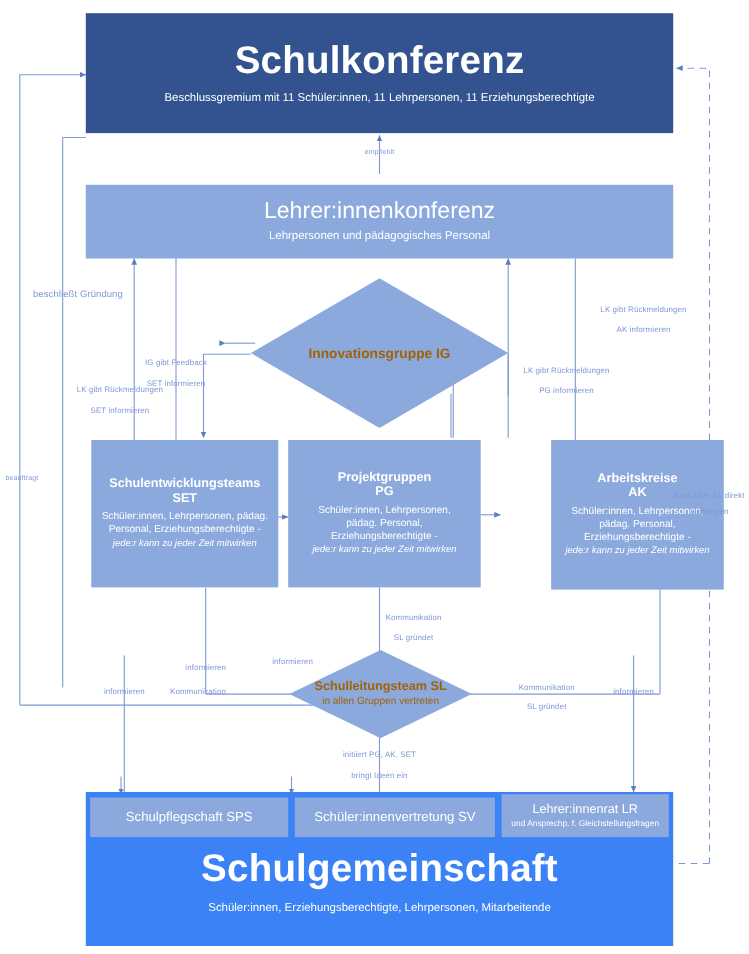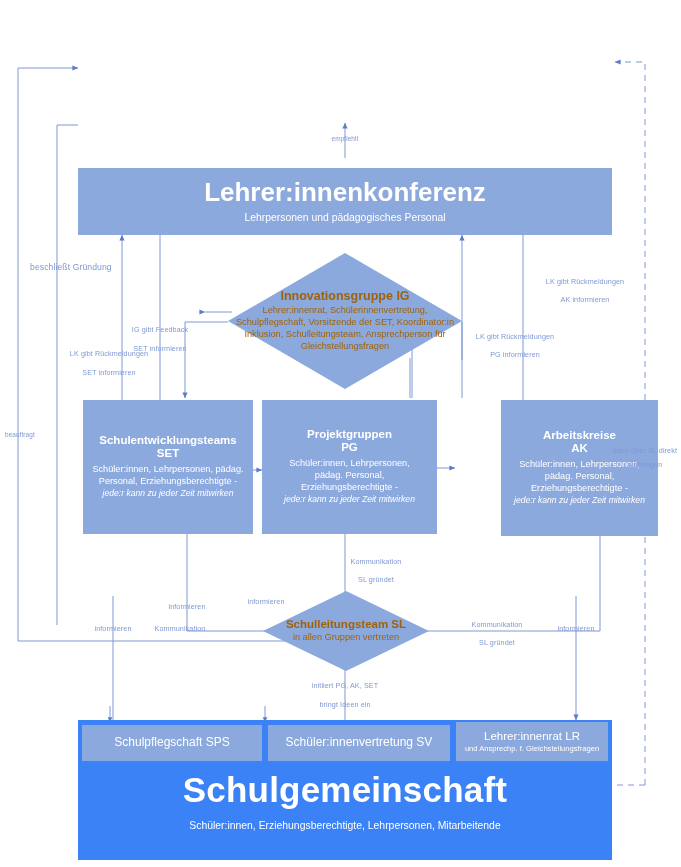--- a/index.html
+++ b/index.html
@@ -4,21 +4,21 @@
 <style>
   html,body{margin:0;padding:0;background:#ffffff;}
   body{font-family:"Liberation Sans","DejaVu Sans",sans-serif;}
   #stage{position:relative;width:681px;height:867px;background:#fff;overflow:hidden;}
   svg#wires{position:absolute;left:0;top:0;width:681px;height:867px;pointer-events:none;}
 
   .node{position:absolute;box-sizing:border-box;display:flex;flex-direction:column;
         align-items:center;justify-content:center;text-align:center;color:#fff;}
 
   .title-xl{font-size:35px;font-weight:bold;line-height:1.05;letter-spacing:.2px;}
-  .title-lg{font-size:26px;font-weight:bold;line-height:1.05;}
+  .title-lg{font-size:21px;font-weight:normal;line-height:1.05;}
   .title-md{font-size:12.5px;font-weight:bold;line-height:1.15;}
   .title-sm{font-size:11.5px;font-weight:bold;line-height:1.15;}
   .sub{font-size:9.2px;font-weight:normal;line-height:1.3;}
   .sub-lg{font-size:10.4px;font-weight:normal;line-height:1.3;}
   .sub-it{font-size:8.6px;font-style:italic;line-height:1.35;}
 
   .c-dark{background:#32538F;}
   .c-mid{background:#8CA9DE;}
   .c-light{background:#3b82f6;}
 
@@ -98,31 +98,34 @@
 
       <path d="M110,700 L110,720" marker-end="url(#ar)" opacity="0"></path>
       <path d="M110,706 L110,722" marker-end="url(#arS)"></path>
       <path d="M265,706 L265,722" marker-end="url(#arS)"></path>
 
       <path d="M645,785 L645,62 L615,62" stroke-dasharray="6,5" marker-end="url(#ar)"></path>
       <path d="M645,785 L612,785" stroke-dasharray="6,5"></path>
     </g>
   </svg>
 
+  <div class="node c-dark" style="left:78px;top:12px;width:534px;height:109px;">
+    <div class="title-xl">Schulkonferenz</div>
+    <div class="sub-lg" style="margin-top:9px;">Beschlussgremium mit 11 Schüler:innen, 11 Lehrpersonen, 11 Erziehungsberechtigte</div>
+  </div>
 
   <div class="node c-mid" style="left:78px;top:168px;width:534px;height:67px;">
     <div class="title-lg">Lehrer:innenkonferenz</div>
     <div class="sub-lg" style="margin-top:5px;">Lehrpersonen und pädagogisches Personal</div>
   </div>
 
   <div class="diamond" style="left:228px;top:253px;width:234px;height:136px;">
     <div class="dbody"></div>
     <div class="dtext">
       <div class="title-md">Innovationsgruppe IG</div>
-      <div class="sub" style="margin-top:2px;">Lehrer:innenrat, Schülerinnenvertretung, Schulpflegschaft, Vorsitzende der SET, Koordinator:in Inklusion, Schulleitungsteam, Ansprechperson für Gleichstellungsfragen</div>
     </div>
   </div>
 
   <div class="node c-mid" style="left:83px;top:400px;width:170px;height:134px;padding:4px 6px;">
     <div class="title-sm">Schulentwicklungsteams</div>
     <div class="title-sm">SET</div>
     <div class="sub" style="margin-top:4px;">Schüler:innen, Lehrpersonen, pädag. Personal, Erziehungsberechtigte -</div>
     <div class="sub-it">jede:r kann zu jeder Zeit mitwirken</div>
   </div>
 

